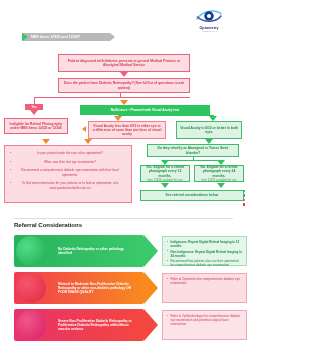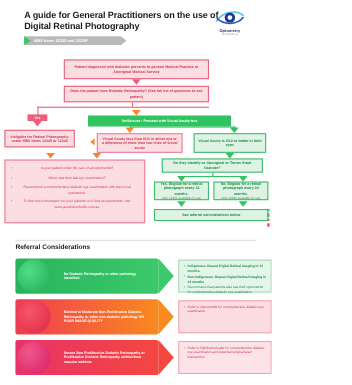--- a/index.html
+++ b/index.html
@@ -97,21 +97,20 @@
   .dot { width:2.4px; height:2.4px; }
 
   .w-bold { font-weight:bold; }
 </style>
 </head>
 <body>
 
 <div class="page">
 
   <div class="header">
-    <div class="title">A guide for General Practitioners on the use of Digital Retinal Photography</div>
 
     <div class="mbs-ribbon">
       <span class="mbs-text">MBS Items 12325 and 12326*</span>
     </div>
 
     <div class="logo">
       <div class="logo-eye">
         <svg width="26" height="20" viewBox="0 0 52 40">
           <path d="M2 26 C14 8, 40 6, 50 16" stroke="#5bc8f0" stroke-width="3.2" fill="none" stroke-linecap="round"></path>
           <circle cx="26" cy="20" r="9.5" fill="#1b3b8f"></circle>

